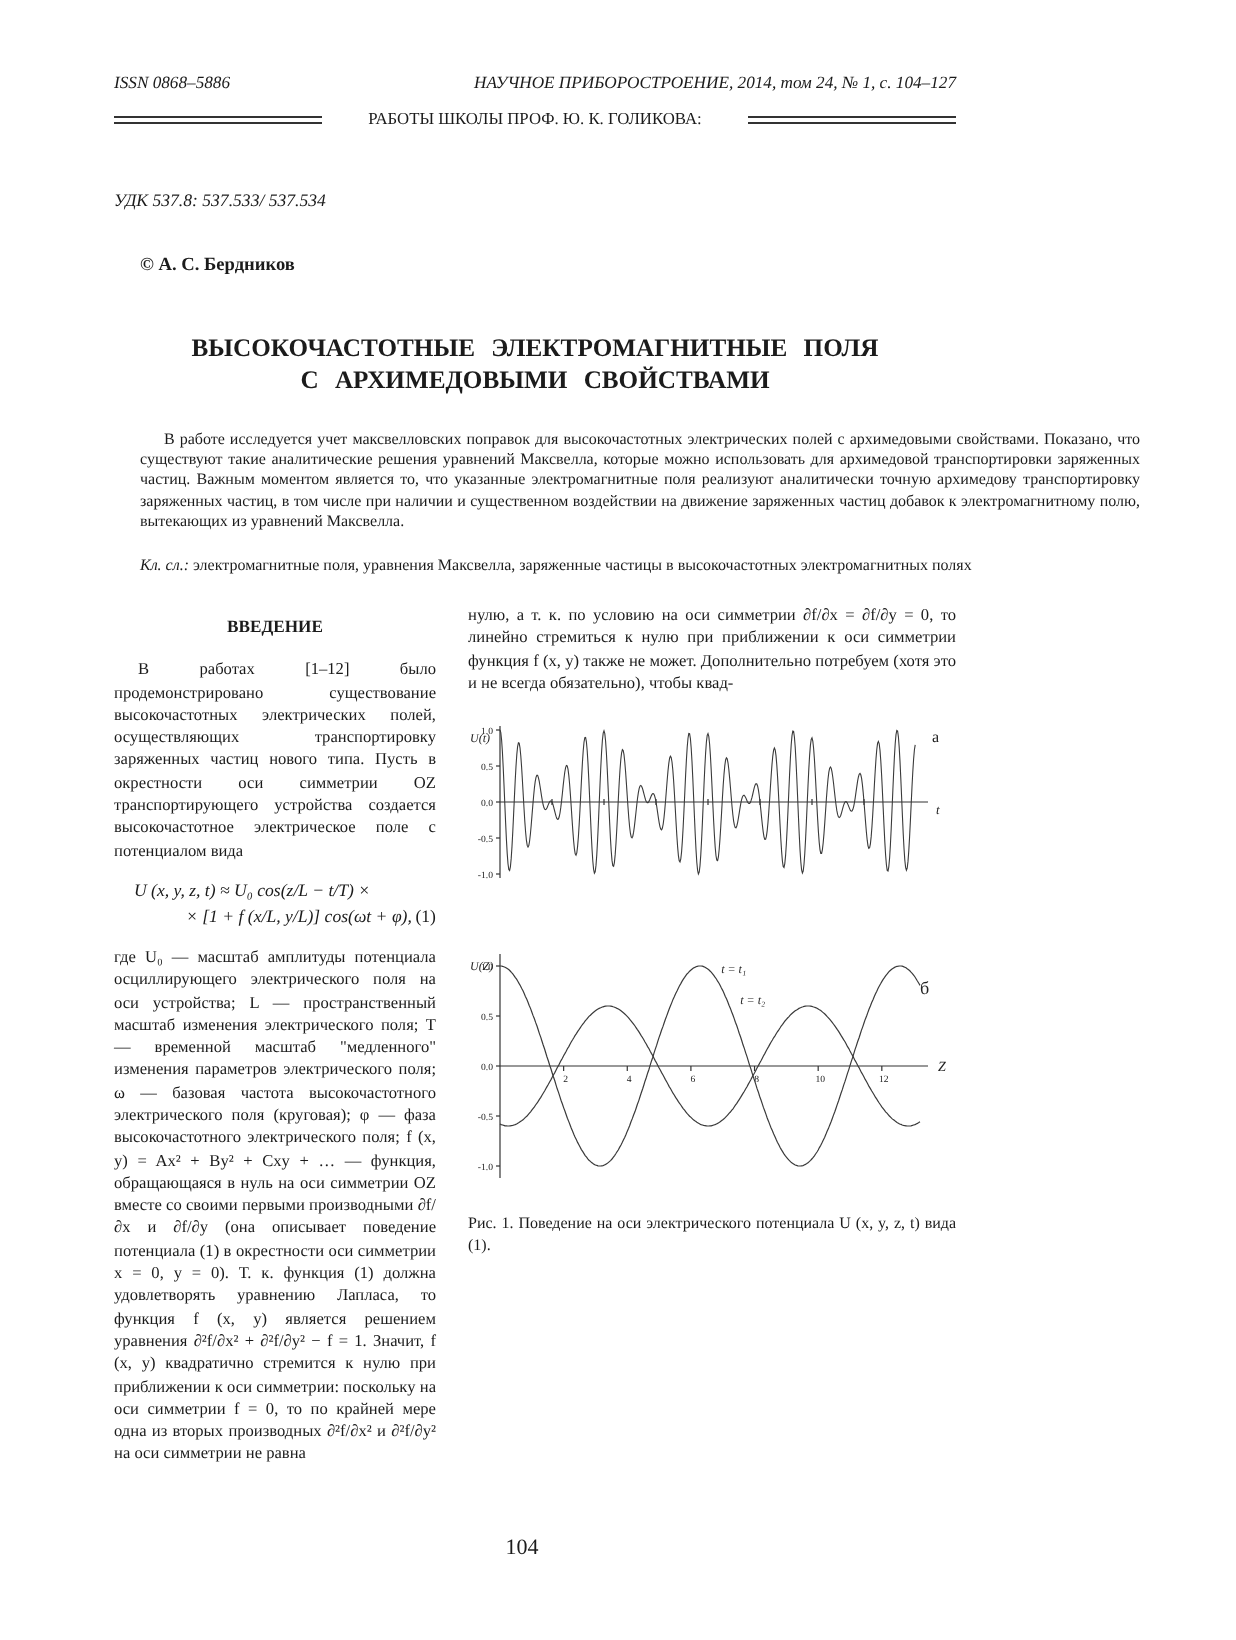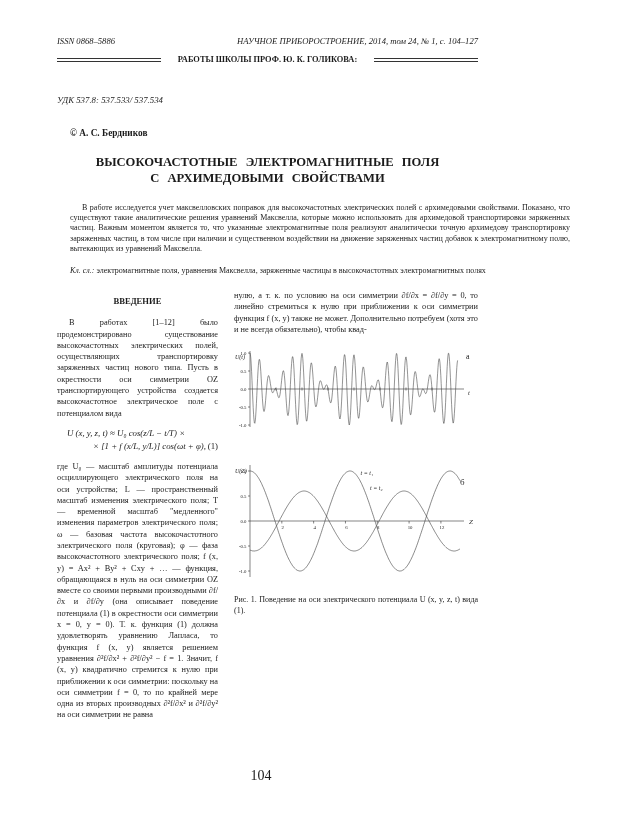--- a/index.html
+++ b/index.html
@@ -8,25 +8,25 @@
     width: 618px; height: 820px; overflow: hidden;
     font-family: "Liberation Serif", "DejaVu Serif", serif;
     color: #1b1b1b;
   }
   .page { width: 526px; height: 820px; padding: 36px 48px 0 57px; position: relative; }
 
   
   .head-row { display: flex; justify-content: space-between; font-style: italic; font-size: 8.6px; }
   .series-block { display: flex; align-items: center; margin-top: 9px; }
   .dbl-rule { flex: 0 0 104px; height: 4px; border-top: 1px solid #333; border-bottom: 1px solid #333; }
-  .series-text { flex: 1; text-align: center; font-weight: bold; font-size: 8.4px; line-height: 10.5px; padding: 0 6px; }
+  .series-text { flex: 1; text-align: center; font-weight: normal; font-size: 8.4px; line-height: 10.5px; padding: 0 6px; }
   .udc { font-style: italic; font-size: 8.8px; margin-top: 29px; }
 
   .author { font-weight: bold; font-size: 9.3px; margin-top: 23px; padding-left: 13px; }
-  .title { text-align: center; font-weight: bold; font-size: 12.6px; line-height: 16px; margin-top: 16px; word-spacing: 5px; }
+  .title { text-align: center; font-weight: bold; font-size: 12.6px; line-height: 16px; margin-top: 28px; word-spacing: 5px; }
 
   .abstract { margin: 17px 0 0 13px; width: 500px; font-size: 8px; line-height: 10.4px; text-align: justify; text-indent: 12px; }
   .keywords { margin: 11px 0 0 13px; width: 430px; font-size: 8px; line-height: 10.4px; }
   .keywords .kw-label { font-style: italic; }
 
   
   .columns { display: flex; gap: 16px; margin-top: 14px; }
   .col { width: 248px; font-size: 8.3px; line-height: 11.3px; text-align: justify; }
   .intro-heading { text-align: center; font-weight: bold; font-size: 8.6px; margin: 6px 0 10px 0; }
   .col p.indented { text-indent: 12px; }
@@ -38,21 +38,21 @@
 
   
   figure { margin-top: 12px; }
   .plot-wrap { margin-left: 0px; }
   svg { display: block; }
   svg text { font-family: "Liberation Serif", "DejaVu Serif", serif; fill: #222; }
   .fig-caption { margin-top: 10px; font-size: 8px; line-height: 10.8px; text-align: justify; }
   .fig-caption .cap-head { margin-bottom: 2px; }
   .fig-caption b { font-weight: normal; }
 
-  .page-number { position: absolute; left: 0; right: 4px; top: 768px; text-align: center; font-size: 14px; }
+  .page-number { position: absolute; left: 0; right: 4px; top: 768px; text-align: center; font-size: 11px; }
 </style>
 </head>
 <body>
 
 <div class="page">
 
   <div class="head-row">
     <span>ISSN 0868–5886</span>
     <span>НАУЧНОЕ ПРИБОРОСТРОЕНИЕ, 2014, том 24, № 1, c. 104–127</span>
   </div>

